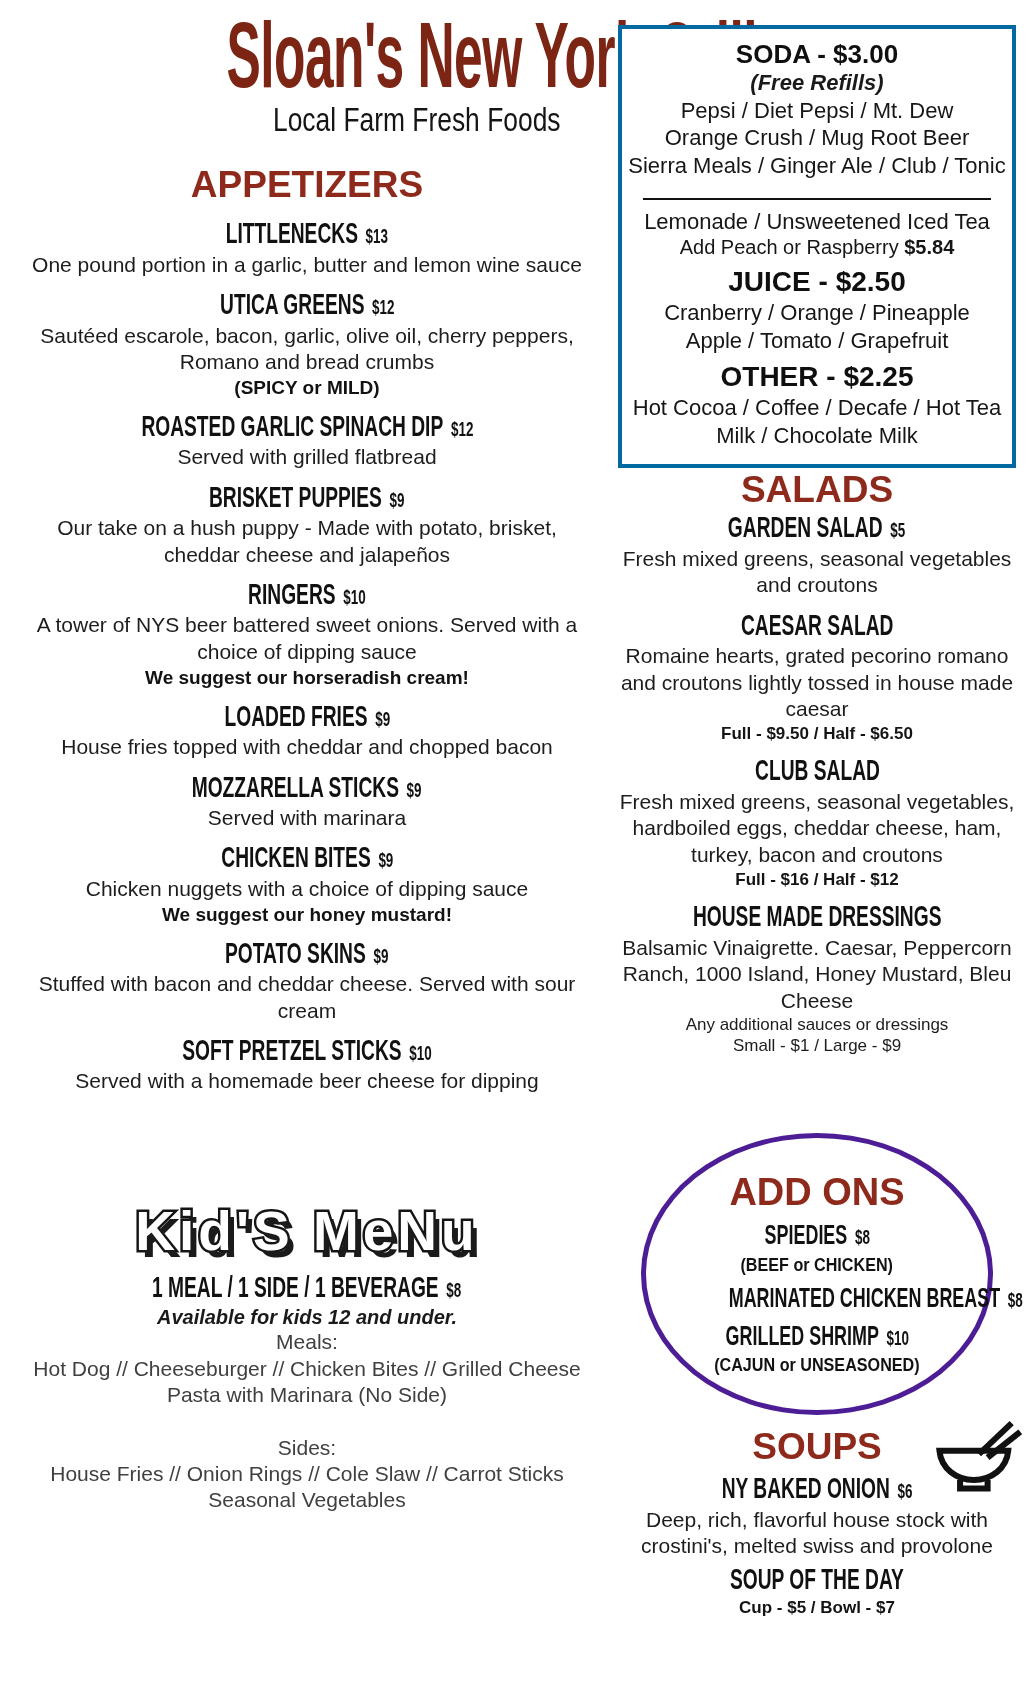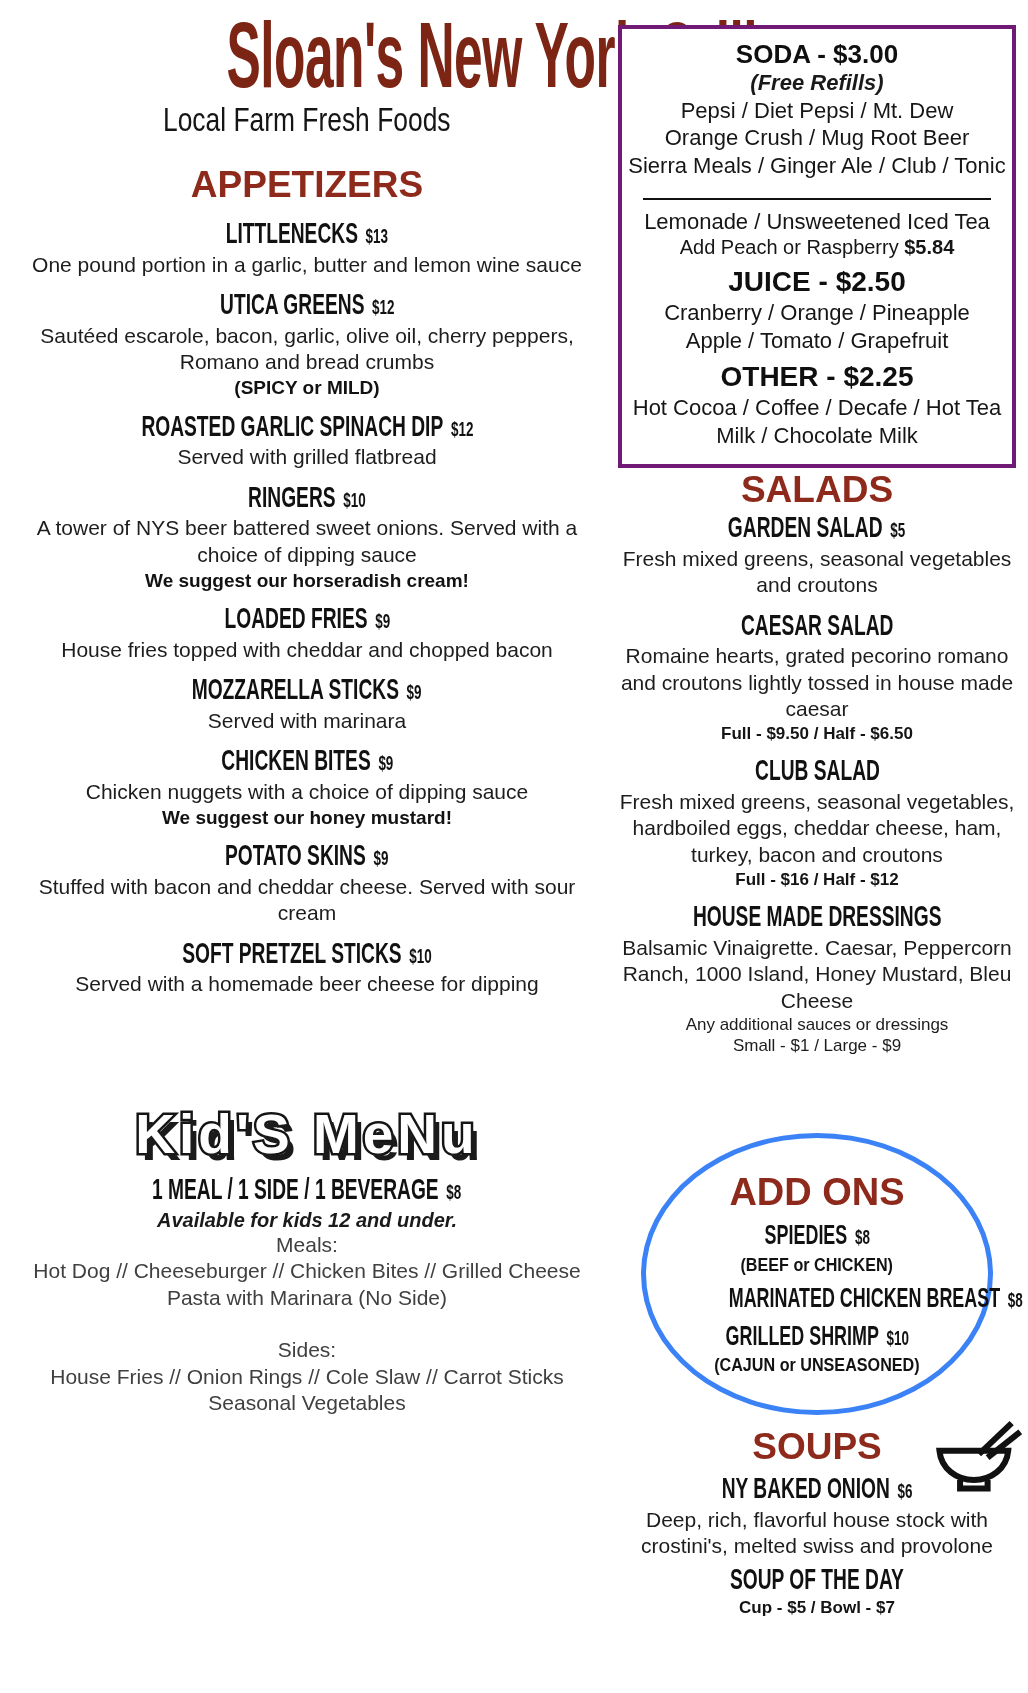--- a/index.html
+++ b/index.html
@@ -4,49 +4,49 @@
 <style>
   html,body{margin:0;padding:0;background:#ffffff;}
   body{width:1028px;height:1693px;font-family:"Liberation Sans",sans-serif;color:#1a1a1a;overflow:hidden;}
   .page{position:relative;width:1028px;height:1693px;background:#fff;}
   .col-left{position:absolute;left:18px;top:12px;width:578px;text-align:center;}
   .col-right{position:absolute;left:618px;top:25px;width:398px;text-align:center;}
   .cond{display:inline-block;transform:scaleX(0.62);white-space:nowrap;}
   .cond85{display:inline-block;transform:scaleX(0.85);white-space:nowrap;}
   .title{font-size:92px;font-weight:700;line-height:0.95;color:var(--accent-dark,#7C2515);}
   .title .cond{transform:scaleX(0.56);letter-spacing:-1px;}
-  .subtitle{font-size:33px;font-weight:400;color:#151515;margin-top:2px;}
+  .subtitle{font-size:33px;font-weight:400;color:#151515;margin-top:2px;text-align:right;}
   .subtitle .cond{transform:scaleX(0.8);}
   .red-heading{font-size:37px;font-weight:700;color:var(--accent,#8E2A1B);line-height:1.1;}
   .appetizers-heading{margin-top:26px;margin-bottom:10px;}
   .menu-head{font-size:30px;font-weight:700;line-height:1.15;margin-top:9px;color:#111;}
   .menu-head .cond{transform:scaleX(0.64);}
   .price{font-size:21px;font-weight:600;margin-left:12px;}
   .desc{font-size:21px;line-height:1.26;margin-top:1px;color:#1d1d1d;}
   .bnote{font-size:19px;font-weight:700;line-height:1.22;margin-top:1px;color:#121212;}
   .sizes{font-size:17px;font-weight:600;margin-top:2px;color:#141414;}
   .small-note{font-size:17px;line-height:1.25;color:#1d1d1d;}
   
-  .drink-box{border:4px solid #701a75;padding:10px 6px 14px;background:#fff;}
+  .drink-box{border:4px solid #0369a1;padding:10px 6px 14px;background:#fff;}
   .db-head{font-size:26px;font-weight:700;line-height:1.2;color:#0f0f0f;}
   .db-head.big{font-size:28px;margin-top:6px;}
   .db-note{font-size:22px;font-weight:700;font-style:italic;line-height:1.2;}
   .db-line{font-size:22px;line-height:1.26;color:#161616;}
   .db-divider{border-bottom:2px solid #111;width:92%;margin:18px auto 8px;height:0;}
   .db-small{font-size:20px;line-height:1.2;color:#161616;}
   .db-small .b{font-weight:700;}
   
   .kids-logo{margin-top:108px;font-size:55px;font-weight:700;letter-spacing:4px;color:#ffffff;
     -webkit-text-stroke:5px #141414;paint-order:stroke fill;
     text-shadow:6px 7px 0 #1b1b1b;line-height:1.05;}
   .kids-note{font-size:20px;font-weight:700;font-style:italic;margin-top:2px;}
   .plain-line{font-size:21px;line-height:1.26;color:#404040;}
   .meals-gap{margin-top:26px;}
   
-  .oval{width:352px;height:282px;border:5px solid #3b82f6;border-radius:50%;margin:76px auto 0;
+  .oval{width:352px;height:282px;border:5px solid #4c1d95;border-radius:50%;margin:76px auto 0;
     box-sizing:border-box;padding-top:34px;background:#fff;}
   .oval .red-heading{font-size:38px;}
   .oval .menu-head{font-size:28px;margin-top:6px;}
   
   .soups{position:relative;margin-top:12px;}
   .soup-icon{position:absolute;right:-6px;top:-8px;width:86px;height:84px;}
   .salads-heading{margin-top:2px;}
   .soups-heading{margin-top:0;}
 </style>
 </head>
@@ -70,20 +70,24 @@
       <div class="menu-head"><span class="cond"><span>UTICA GREENS</span><span class="price">$12</span></span></div>
       <div class="desc">Sautéed escarole, bacon, garlic, olive oil, cherry peppers, Romano and bread crumbs</div>
       <div class="bnote">(SPICY or MILD)</div>
     </div>
 
     <div>
       <div class="menu-head"><span class="cond"><span>ROASTED GARLIC SPINACH DIP</span><span class="price">$12</span></span></div>
       <div class="desc">Served with grilled flatbread</div>
     </div>
 
+    <div>
+      <div class="menu-head"><span class="cond"><span>BRISKET PUPPIES</span><span class="price">$9</span></span></div>
+      <div class="desc">Our take on a hush puppy - Made with potato, brisket, cheddar cheese and jalapeños</div>
+    </div>
 
     <div>
       <div class="menu-head"><span class="cond"><span>RINGERS</span><span class="price">$10</span></span></div>
       <div class="desc">A tower of NYS beer battered sweet onions. Served with a choice of dipping sauce</div>
       <div class="bnote">We suggest our horseradish cream!</div>
     </div>
 
     <div>
       <div class="menu-head"><span class="cond"><span>LOADED FRIES</span><span class="price">$9</span></span></div>
       <div class="desc">House fries topped with cheddar and chopped bacon</div>

